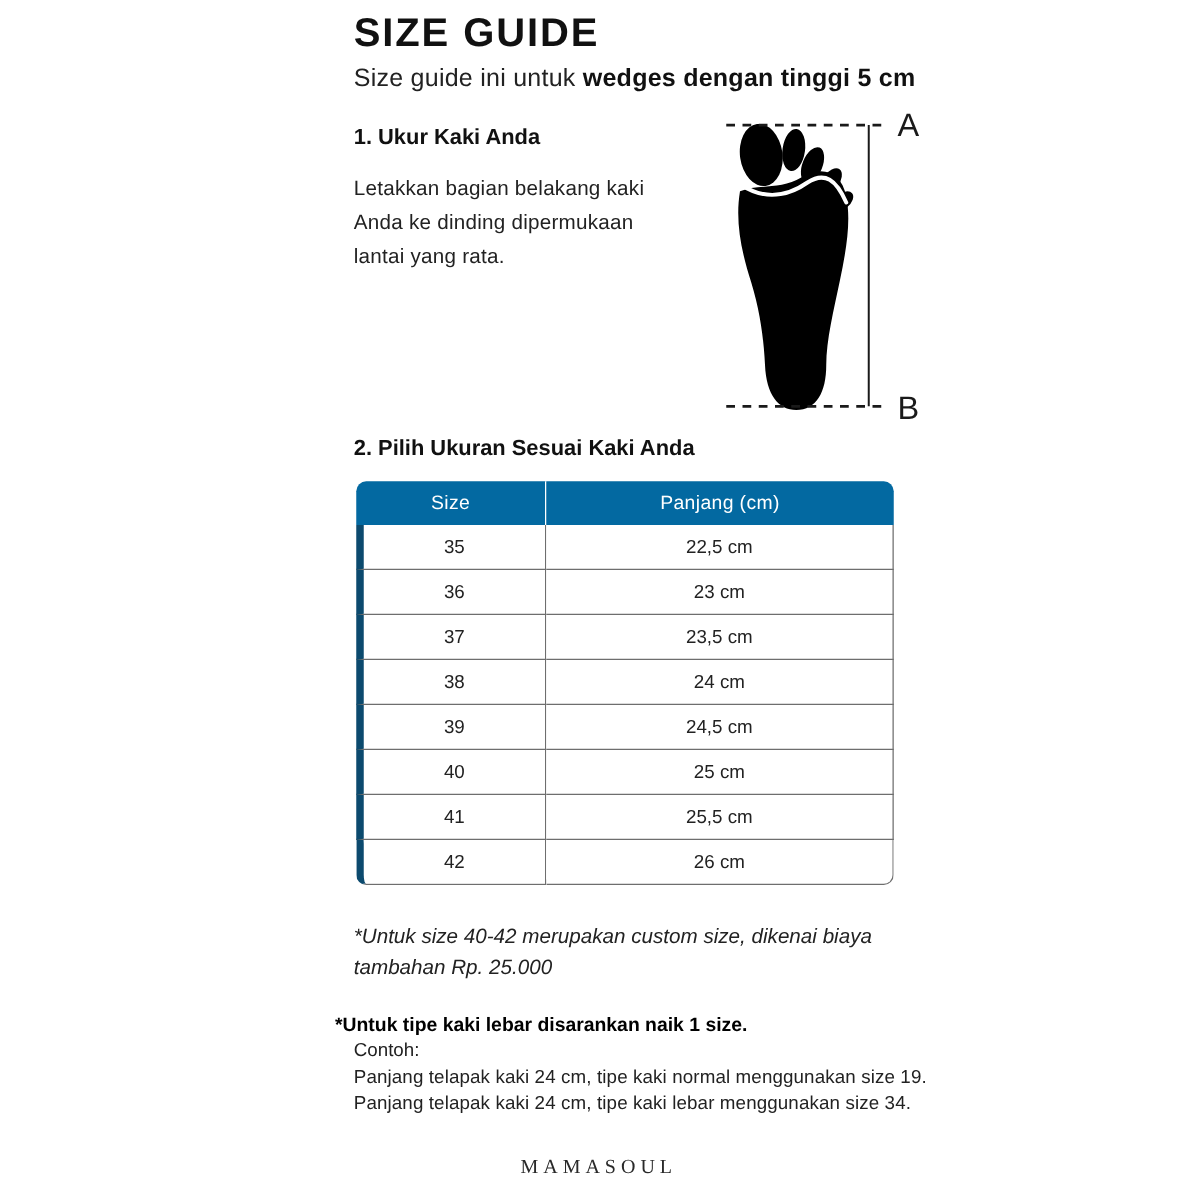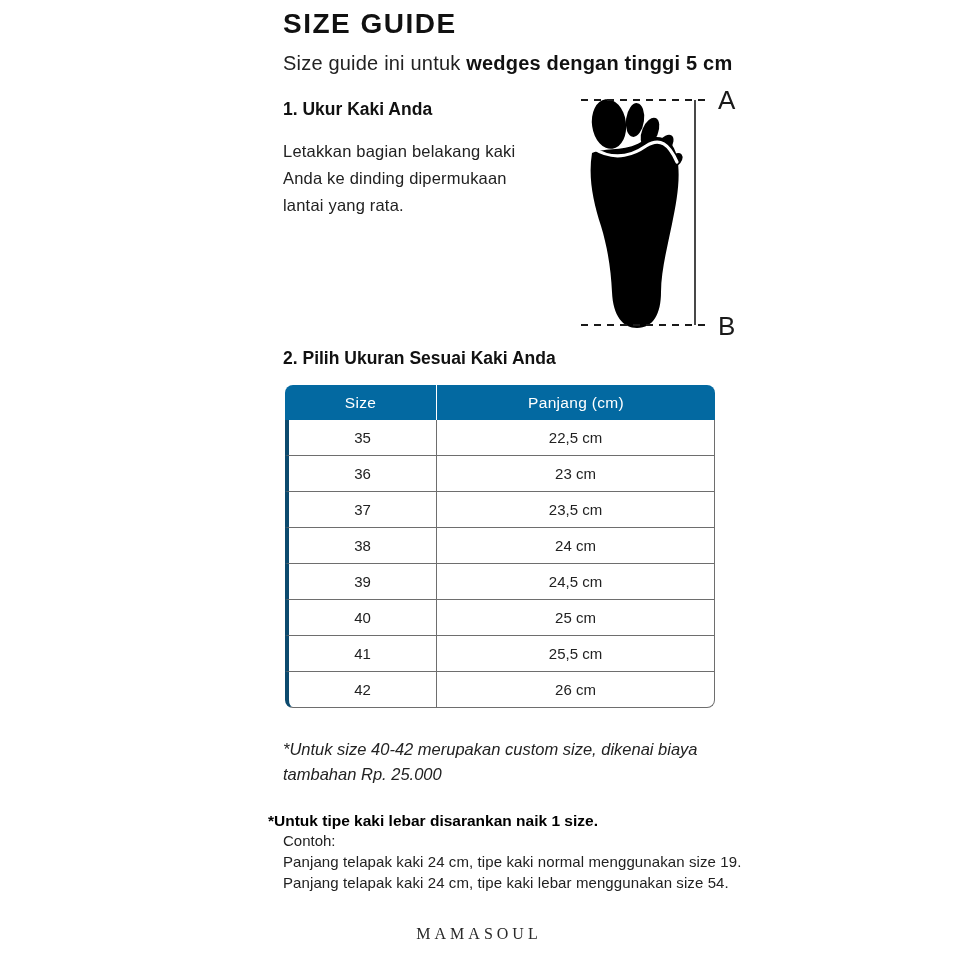--- a/index.html
+++ b/index.html
@@ -8,21 +8,21 @@
     background: #ffffff;
     font-family: "Liberation Sans", sans-serif;
     color: #1a1a1a;
     position: relative;
     overflow: hidden;
   }
   .page { position: absolute; inset: 0; }
 
   .title {
     position: absolute; left: 283px; top: 8px;
-    font-size: 28px; font-weight: 800; letter-spacing: 1.5px; color: #111;
+    font-size: 32px; font-weight: 800; letter-spacing: 1.5px; color: #111;
   }
   .subtitle {
     position: absolute; left: 283px; top: 52px;
     font-size: 20px; color: #222; letter-spacing: 0.2px;
   }
   .subtitle b { font-weight: 700; color: #111; }
 
   .sec1-heading {
     position: absolute; left: 283px; top: 99px;
     font-size: 17.5px; font-weight: 700; color: #111;
@@ -51,21 +51,21 @@
     background: #0369a1; color: #fff; font-weight: 400;
     height: 35px; font-size: 15.5px; letter-spacing: 0.3px;
   }
   .size-table th:first-child { border-top-left-radius: 8px; border-right: 1px solid #fff; width: 152px; }
   .size-table th:last-child { border-top-right-radius: 8px; }
   .size-table td {
     height: 36px;
     border-bottom: 1px solid #6e6e6e;
     background: #fff;
   }
-  .size-table td:first-child { border-left: 4px solid #0c4a6e; border-right: 1px solid #6e6e6e; }
+  .size-table td:first-child { border-left: 6px solid #0c4a6e; border-right: 1px solid #6e6e6e; }
   .size-table td:last-child { border-right: 1px solid #6e6e6e; }
   .size-table tr:last-child td:first-child { border-bottom-left-radius: 8px; }
   .size-table tr:last-child td:last-child { border-bottom-right-radius: 8px; }
 
   .custom-note {
     position: absolute; left: 283px; top: 737px; width: 460px;
     font-size: 16.5px; font-style: italic; line-height: 25px; color: #222;
   }
   .wide-note {
     position: absolute; left: 268px; top: 812px; width: 480px;
@@ -166,17 +166,17 @@
           <td>26 cm</td>
         </tr>
     </tbody>
   </table>
 
   <p class="custom-note">*Untuk size 40-42 merupakan custom size, dikenai biaya tambahan Rp. 25.000</p>
 
   <p class="wide-note">*Untuk tipe kaki lebar disarankan naik 1 size.</p>
   <p class="contoh-label">Contoh:</p>
   <p class="example-line example1">Panjang telapak kaki 24 cm, tipe kaki normal menggunakan size 19.</p>
-  <p class="example-line example2">Panjang telapak kaki 24 cm, tipe kaki lebar menggunakan size 54.</p>
+  <p class="example-line example2">Panjang telapak kaki 24 cm, tipe kaki lebar menggunakan size 34.</p>
 
   <div class="brand-footer">MAMASOUL</div>
 
 </div>
 
 </body></html>

